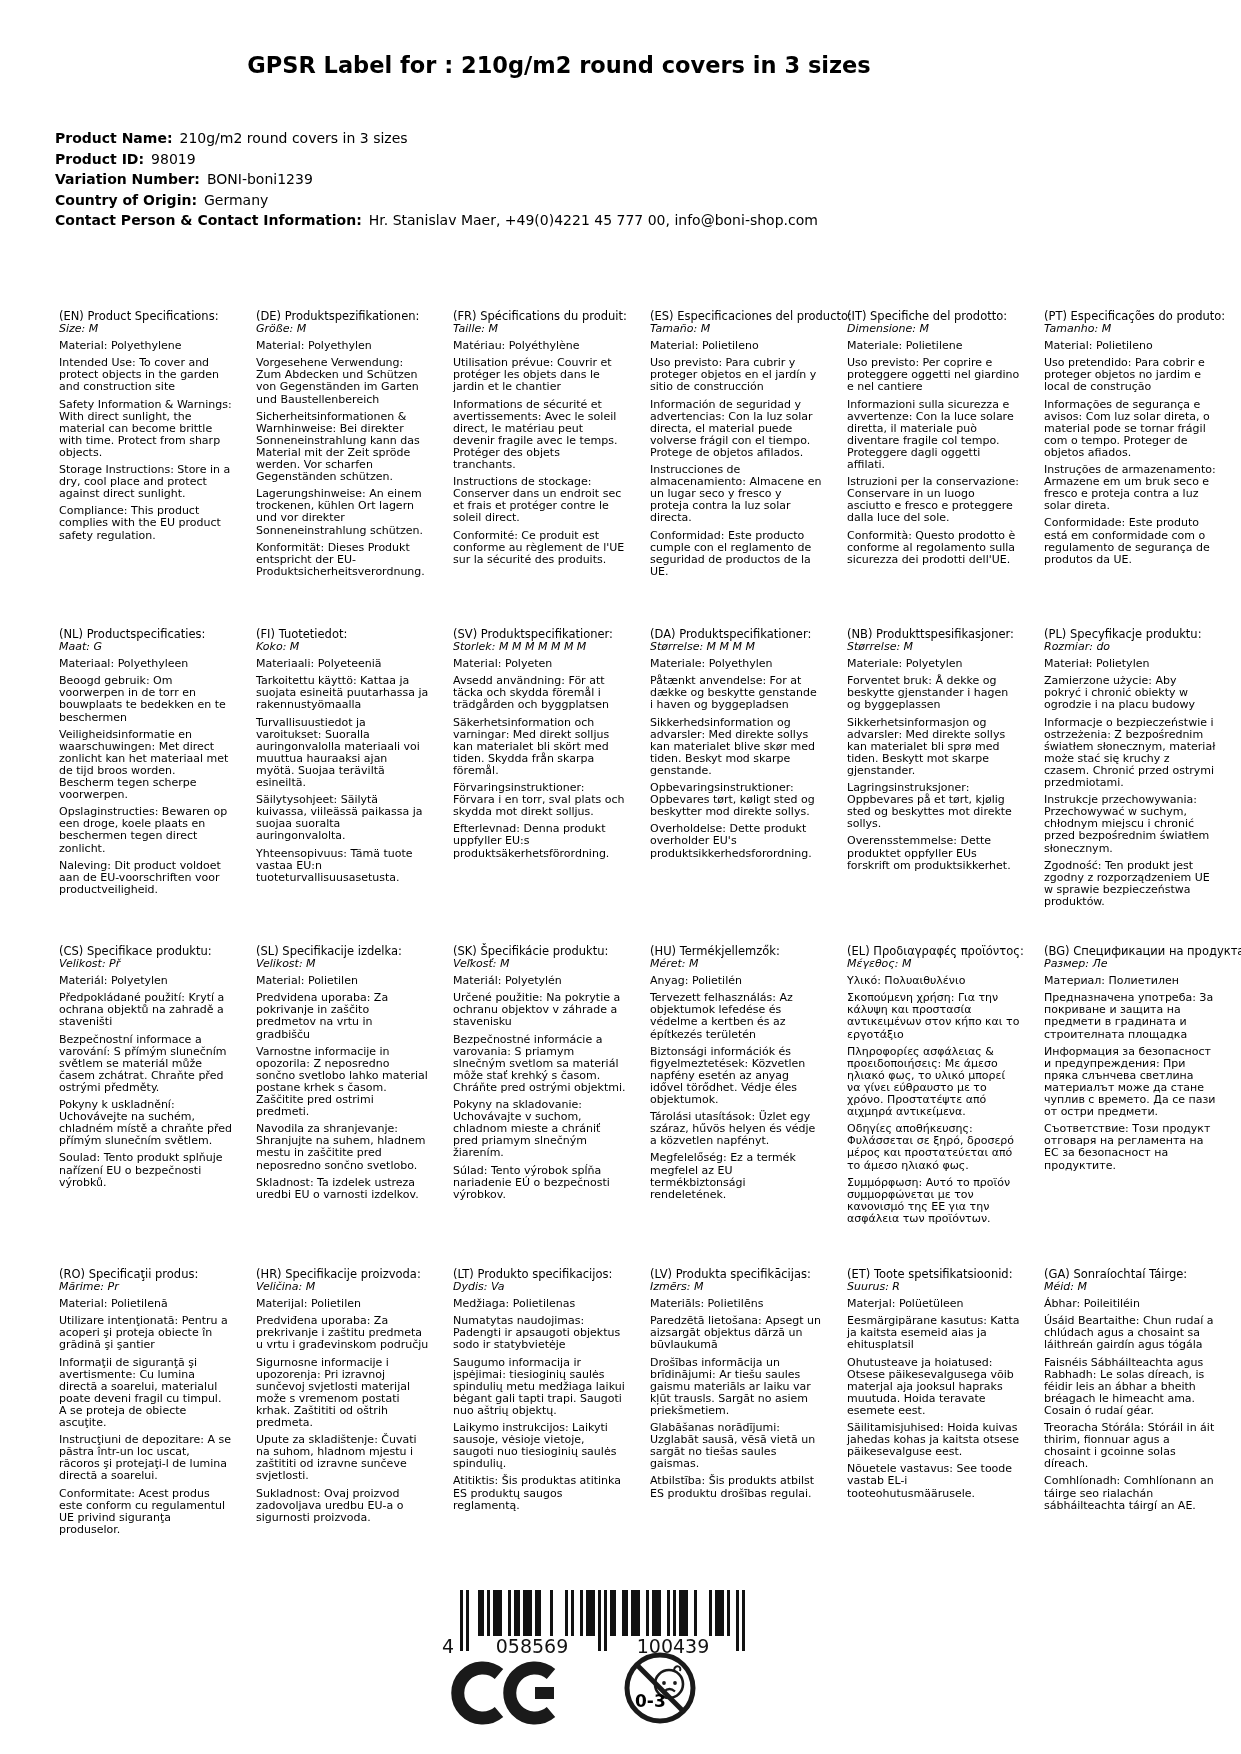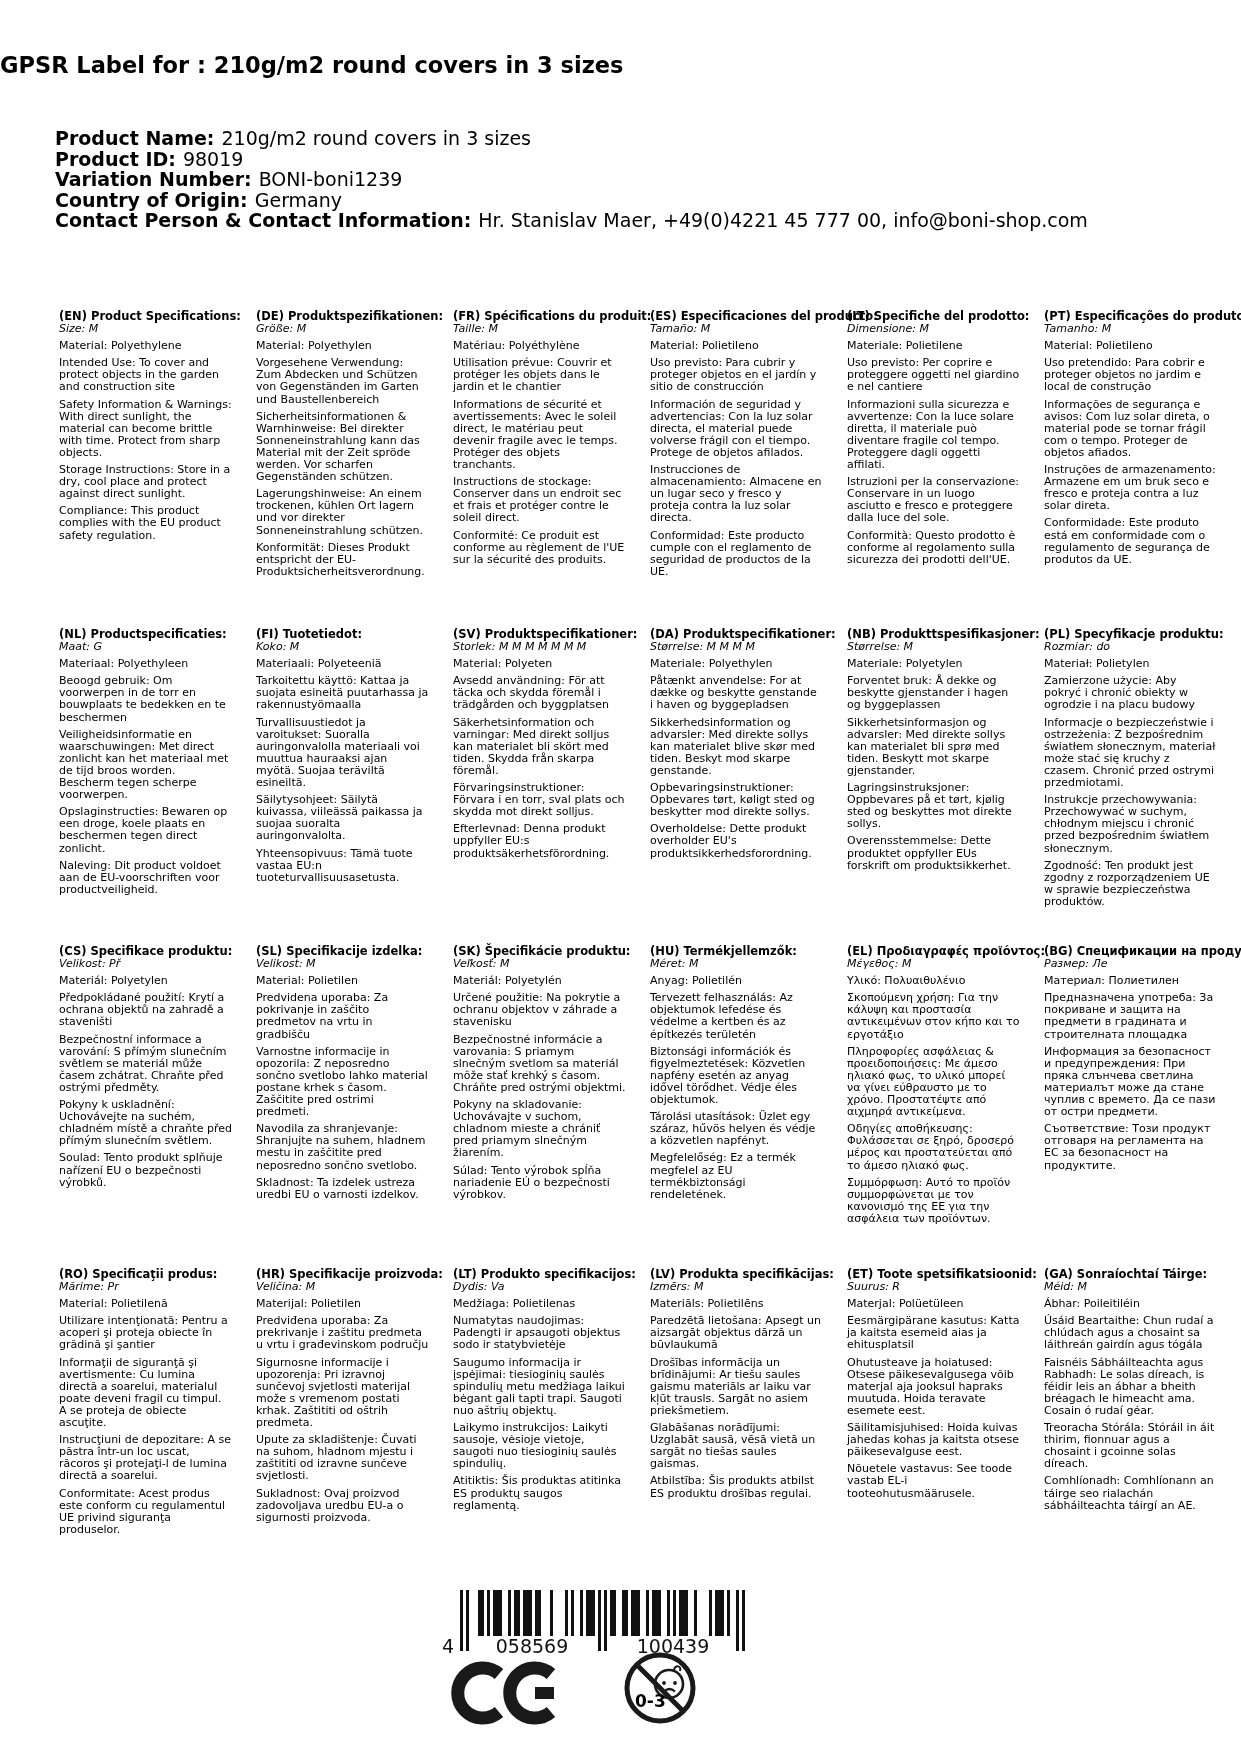--- a/index.html
+++ b/index.html
@@ -1,27 +1,27 @@
 <!DOCTYPE html>
 <html><head>
 <meta charset="utf-8">
 <style>
   html,body{margin:0;padding:0;background:#fff;}
   .page{position:relative;width:1241px;height:1754px;background:#ffffff;color:#000;
         font-family:"DejaVu Sans","Liberation Sans",sans-serif;overflow:hidden;}
-  .title{position:absolute;top:52px;left:0;width:1118px;text-align:left;
+  .title{position:absolute;top:52px;left:0;width:1118px;text-align:center;
          font-size:22.5px;font-weight:bold;margin:0;}
-  .product-info{position:absolute;left:55px;top:128px;font-size:19px;line-height:20.5px;}
+  .product-info{position:absolute;left:55px;top:128px;font-size:14px;line-height:20.5px;}
   .pline .plabel{font-weight:bold;}
   .pline .pvalue{margin-left:7px;}
   .grid-row{position:absolute;left:59px;display:flex;align-items:flex-start;}
   #row-0{top:310px}#row-1{top:628px}#row-2{top:945px}#row-3{top:1268px}
   .cell{width:197px;flex:0 0 197px;box-sizing:border-box;padding-right:24px;
         font-size:11px;line-height:12.1px;}
-  .hdr{font-weight:bold;white-space:nowrap;font-size:11.5px;}
+  .hdr{font-weight:normal;white-space:nowrap;font-size:11.5px;}
   .line{margin-top:5px;overflow-wrap:break-word;}
   .line.first{margin-top:1px;font-style:italic;}
   .barcode{position:absolute;left:430px;top:1586px;}
   .barcode rect{fill:#111;}
   .barcode text{font-family:"DejaVu Sans","Liberation Sans",sans-serif;font-size:19px;fill:#111;}
   .ce{position:absolute;left:448px;top:1658px;}
   .agewarn{position:absolute;left:622px;top:1650px;}
   .agewarn text{font-family:"DejaVu Sans","Liberation Sans",sans-serif;font-weight:bold;}
 </style>
 </head>

